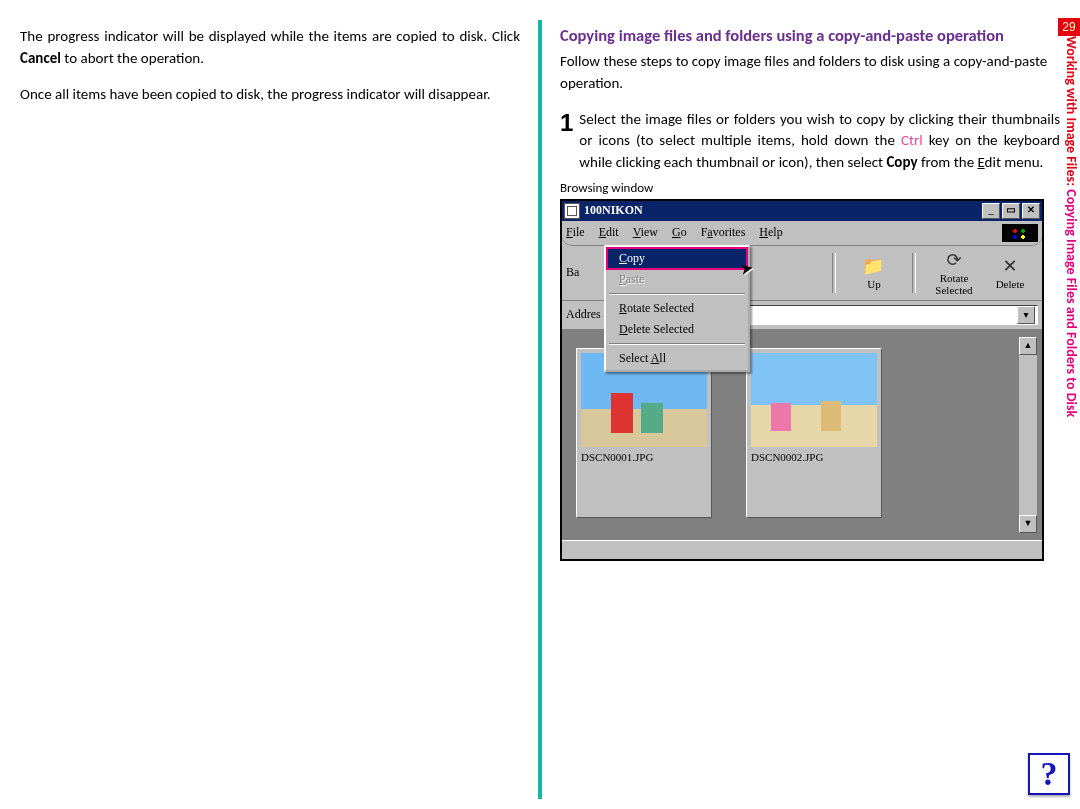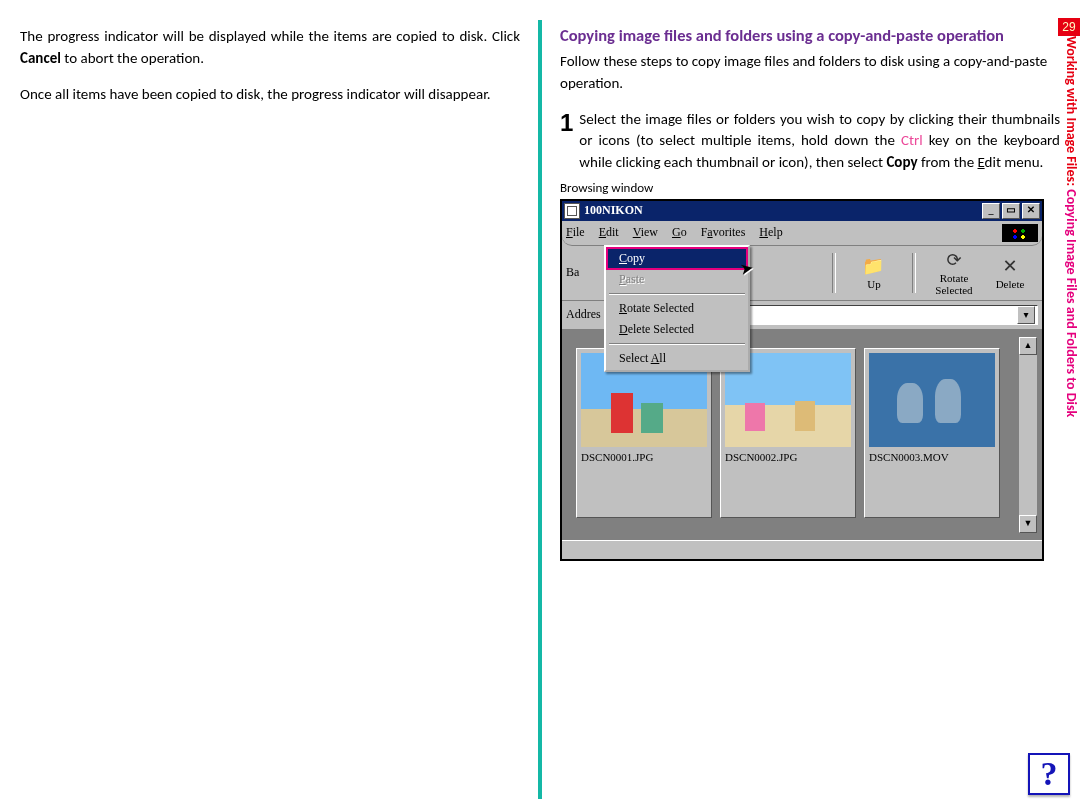--- a/index.html
+++ b/index.html
@@ -268,21 +268,21 @@
   
   .content {
     background: #808080;
     padding: 10px;
     position: relative;
     height: 190px;
   }
   .content-inner{
     background:#808080;
     display:flex;
-    gap: 8px;
+    gap: 34px;
     padding: 8px 4px;
     height: 170px;
     overflow: hidden;
     margin-right:18px;
   }
   .vscroll{
     position:absolute; right:4px; top:6px; width:18px; bottom:6px;
     background:#c0c0c0;
     border:1px solid #808080;
   }
@@ -419,24 +419,20 @@
       <div class="content">
         <div class="content-inner">
           <div class="thumb-card">
             <div class="thumb-img th1"></div>
             <div class="fname">DSCN0001.JPG</div>
           </div>
           <div class="thumb-card">
             <div class="thumb-img th2"></div>
             <div class="fname">DSCN0002.JPG</div>
           </div>
-          <div class="thumb-card">
-            <div class="thumb-img th3"></div>
-            <div class="fname">DSCN0003.MOV</div>
-          </div>
         </div>
         <div class="vscroll">
           <div class="arrow">▲</div>
           <div class="arrow bottom">▼</div>
         </div>
       </div>
       <div class="statusbar"></div>
     </div>
   </div>
 

